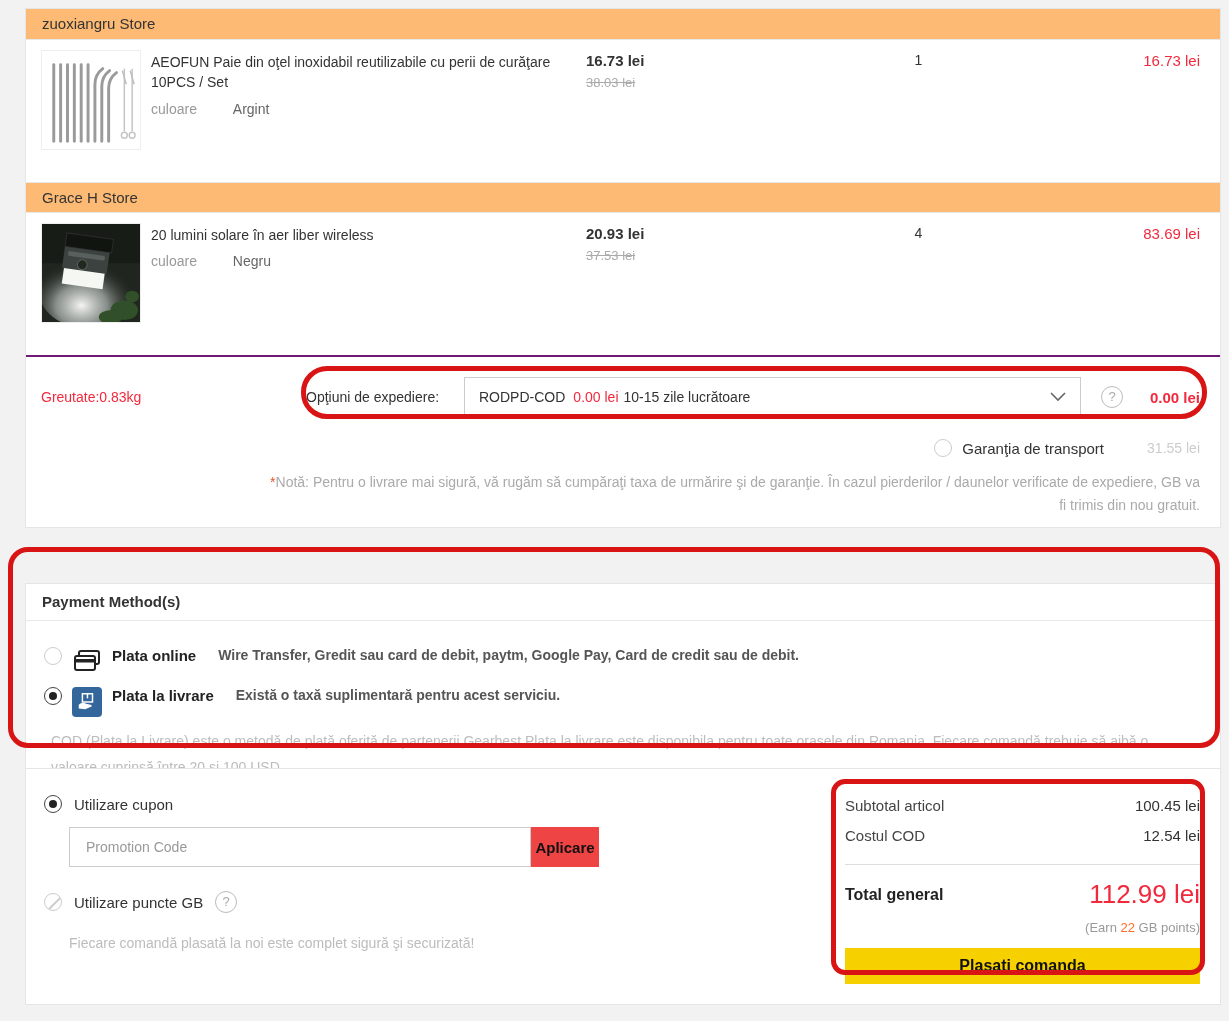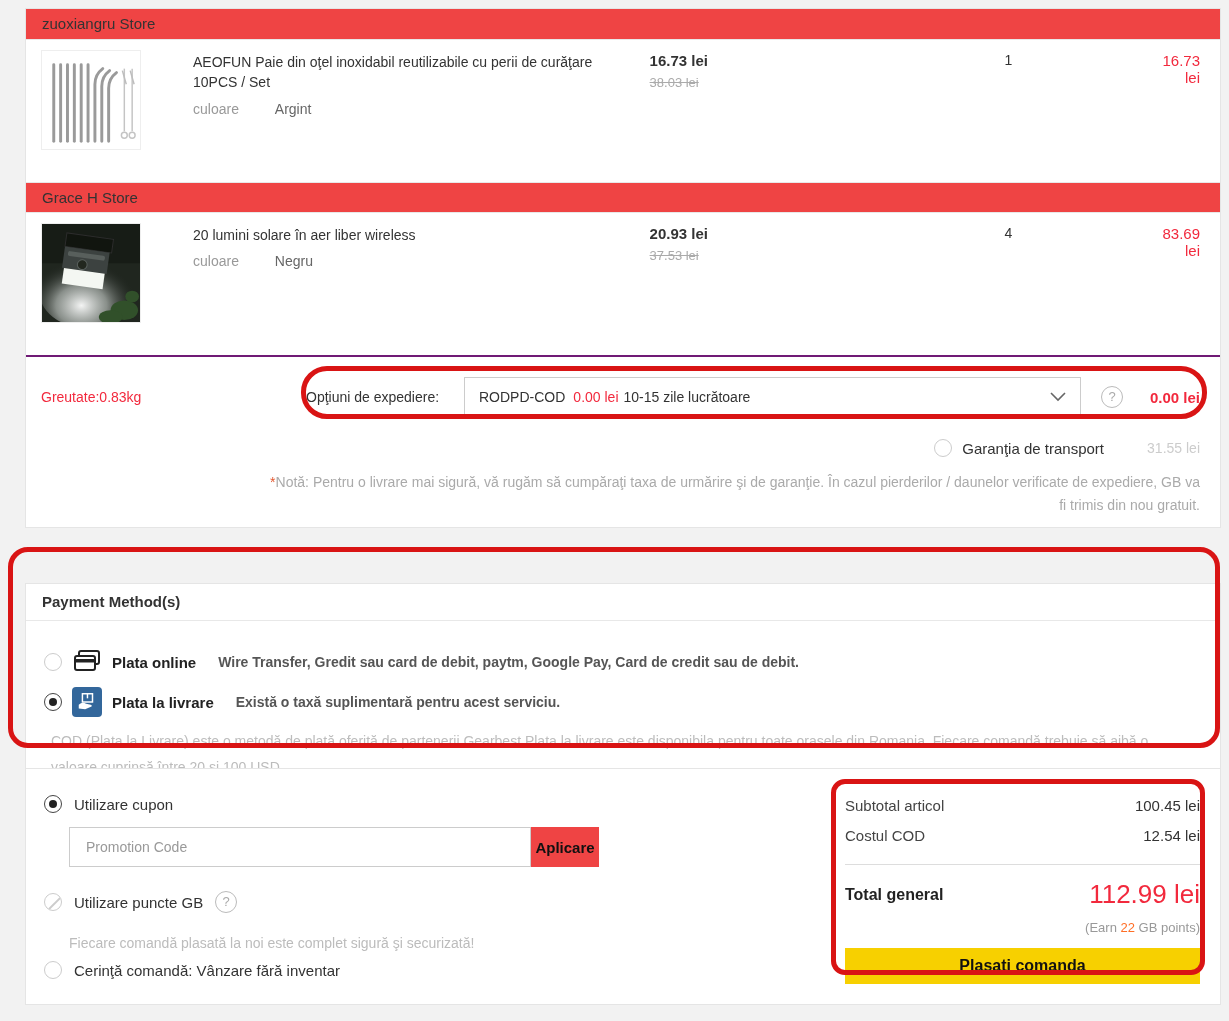--- a/index.html
+++ b/index.html
@@ -18,28 +18,28 @@
     border:1px solid #e5e5e5;
   }
   .card1 { top:8px; height:520px; }
   .card2 { top:583px; height:190px; }
   .card3 { top:768px; height:237px; }
 
   
   .store-header {
     height:31px; line-height:30px;
     padding:0 16px;
-    background:#ef4444;
+    background:#fdba74;
     border-bottom:1px solid #e8e8e8;
     font-size:15px; color:#333;
   }
   .store-header.mid { border-top:1px solid #e8e8e8; }
 
   
-  .prow { display:flex; padding:10px 20px 10px 15px; height:142px;gap:42px; }
+  .prow { display:flex; padding:10px 20px 10px 15px; height:142px; }
   .pimg {
     width:100px; height:100px; margin-top:0;
     border:1px solid #eee; background:#fff; flex:0 0 100px;
   }
   .pimg svg { width:100%; height:100%; display:block; }
   .pinfo { width:445px; padding-left:10px; padding-top:2px; }
   .ptitle { font-size:14px; line-height:1.45; color:#333; }
   .pattr { margin-top:8px; font-size:14px; }
   .pattr .alabel { color:#999; }
   .pattr .avalue { color:#666; margin-left:32px; }
@@ -106,21 +106,21 @@
     transform:rotate(45deg);
   }
 
   
   .pay-header {
     height:37px; line-height:36px; padding:0 16px;
     border-bottom:1px solid #e8e8e8;
     font-size:15px; font-weight:bold; color:#333;
   }
   .pay-body { padding:16px 20px 0 18px; }
-  .pay-row { display:flex; align-items:center; margin-top:10px; }
+  .pay-row { display:flex; margin-top:10px; }
   .pay-row .picon { margin-left:10px; width:30px; height:30px; flex:0 0 30px; }
   .pay-row .plabel { font-size:15px; font-weight:bold; color:#222; margin-left:10px; }
   .pay-row .pdesc { font-size:14px; color:#555; margin-left:22px;font-weight:bold; }
   .cod-icon {
     width:30px; height:30px; border-radius:4px; background:#33679b;
     display:flex; align-items:center; justify-content:center;
   }
   .cod-note {
     margin:12px 0 0 7px; padding-right:20px;
     font-size:14px; color:#bcbcbc; line-height:1.85;
@@ -340,24 +340,20 @@
       <div class="promo-row">
         <input class="promo-input" type="text" placeholder="Promotion Code" style="">
         <button class="apply-btn">Aplicare</button>
       </div>
       <div class="c3row points-row">
         <span class="radio dis"></span>
         <span class="lbl">Utilizare puncte GB</span>
         <span class="qmark">?</span>
       </div>
       <div class="secure-note">Fiecare comandă plasată la noi este complet sigură şi securizată!</div>
-      <div class="c3row req-row">
-        <span class="radio"></span>
-        <span class="lbl">Cerinţă comandă: Vânzare fără inventar</span>
-      </div>
     </div>
 
     <div class="c3-right">
       <div class="sumline">
         <span class="sl">Subtotal articol</span>
         <span class="sv">100.45 lei</span>
       </div>
       <div class="sumline">
         <span class="sl">Costul COD</span>
         <span class="sv">12.54 lei</span>

